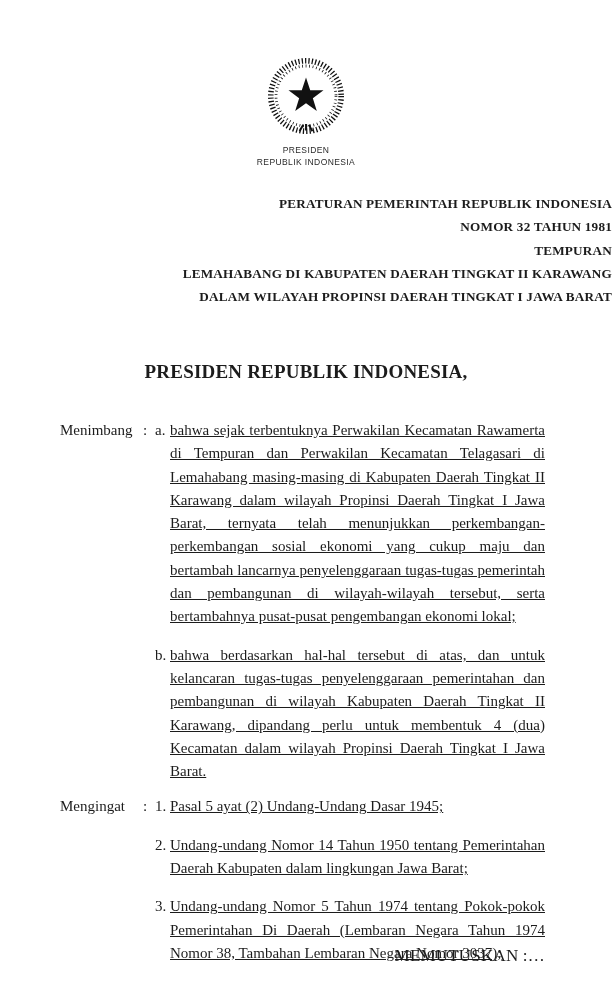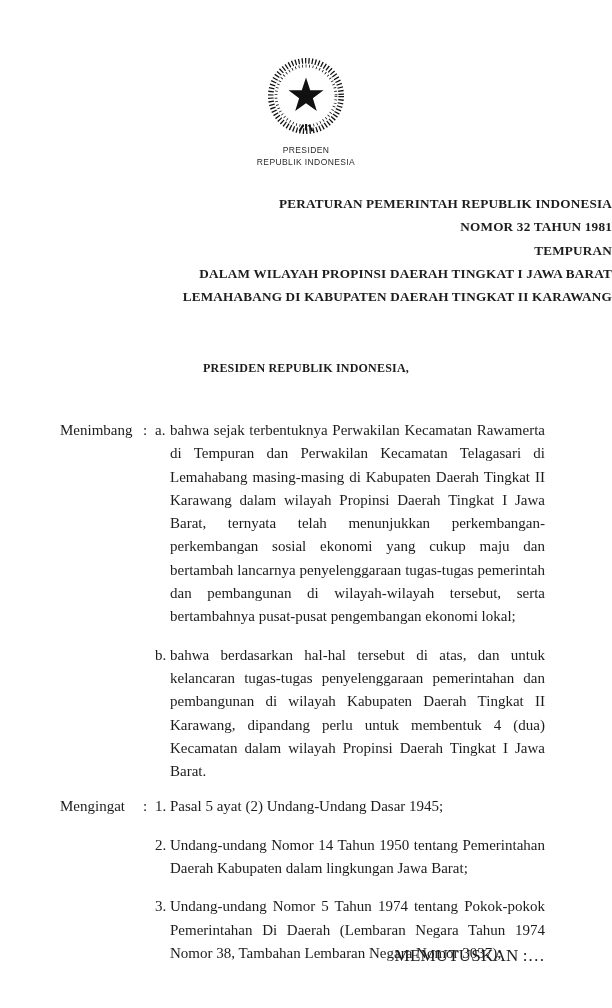--- a/index.html
+++ b/index.html
@@ -50,21 +50,21 @@
     line-height: 23.3px;
     letter-spacing: 0.2px;
   }
   .salutation {
     position: absolute;
     top: 336px;
     left: 0;
     width: 100%;
     text-align: center;
     font-weight: bold;
-    font-size: 12px;
+    font-size: 19px;
     letter-spacing: 0.2px;
   }
   
   .doc-body {
     position: absolute;
     top: 394px;
     left: 60px;
     width: 485px;
     font-size: 15px;
     line-height: 23.3px;
@@ -96,20 +96,21 @@
     margin-top: 15px;
   }
   .marker {
     width: 15px;
     flex: 0 0 15px;
   }
   .itext {
     flex: 1 1 auto;
     min-width: 0;
     text-align: justify;
+    text-decoration: underline;
   }
   
   .closing {
     position: absolute;
     top: 921px;
     right: 67px;
     font-size: 17px;
     letter-spacing: 0.2px;
   }
 </style>
@@ -127,22 +128,22 @@
 
   <div class="emblem-caption">
     <div>PRESIDEN</div>
     <div>REPUBLIK INDONESIA</div>
   </div>
 
   <div class="title-block">
     <div>PERATURAN PEMERINTAH REPUBLIK INDONESIA</div>
     <div>NOMOR 32 TAHUN 1981</div>
     <div>TEMPURAN</div>
+    <div>LEMAHABANG DI KABUPATEN DAERAH TINGKAT II KARAWANG</div>
     <div>DALAM WILAYAH PROPINSI DAERAH TINGKAT I JAWA BARAT</div>
-    <div>LEMAHABANG DI KABUPATEN DAERAH TINGKAT II KARAWANG</div>
   </div>
 
   <div class="salutation">PRESIDEN REPUBLIK INDONESIA,</div>
 
   <div class="doc-body">
 
     <div class="section">
       <div class="label-col">Menimbang</div>
       <div class="colon-col">:</div>
       <div class="items">

